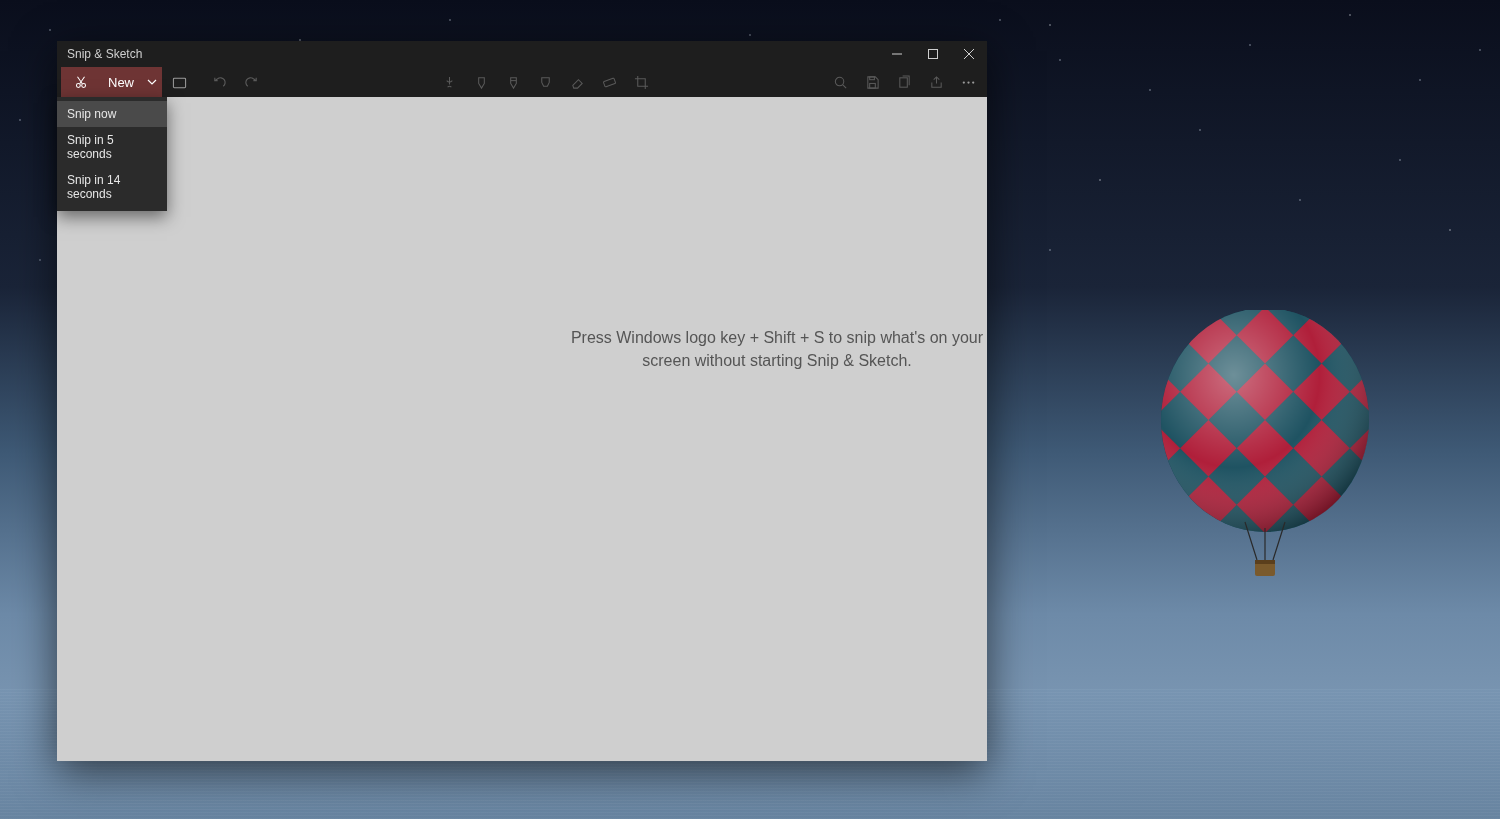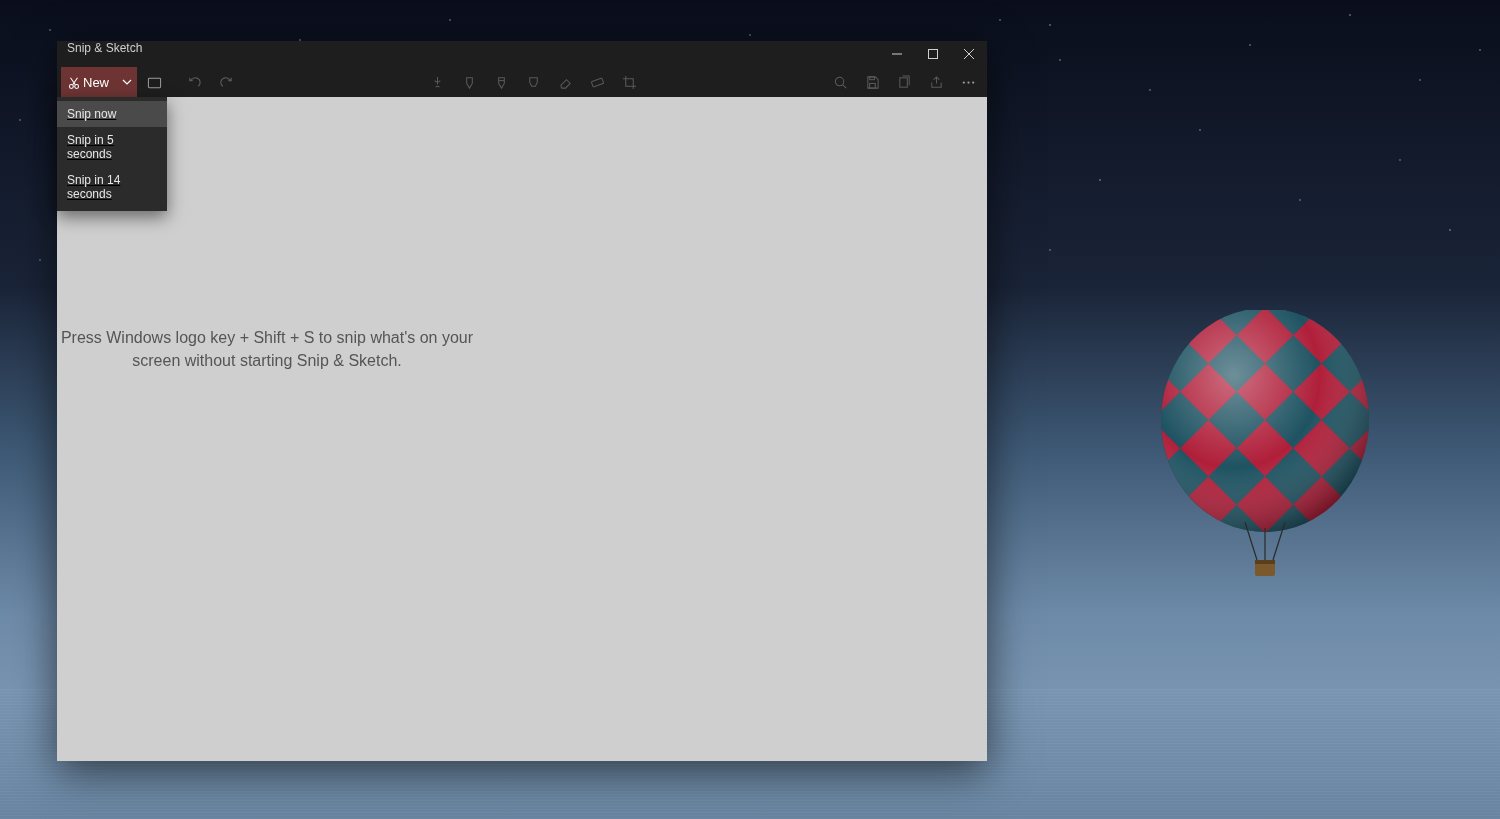--- a/index.html
+++ b/index.html
@@ -74,21 +74,21 @@
     width: 930px;
     height: 720px;
     background: #1e1e1e;
     box-shadow: 0 10px 40px rgba(0,0,0,0.6);
     display: flex;
     flex-direction: column;
   }
   .titlebar {
     height: 26px;
     display: flex;
-    align-items: flex-start;
+    align-items: center;
     color: #cfcfcf;
     font-size: 12px;
     padding-left: 10px;
     background: #1e1e1e;
   }
   .titlebar .spacer { flex: 1; }
   .winbtn {
     width: 36px; height: 26px;
     display:flex; align-items:center; justify-content:center;
     color:#cfcfcf; cursor:pointer;
@@ -101,54 +101,53 @@
     gap: 2px;
   }
   .newbtn {
     display:flex; align-items:center;
     background:#6e3434;
     height:30px;
     color:#fff;
     font-size:13px;
     cursor:pointer;
   }
-  .newbtn .main { display:flex; align-items:flex-end; padding:0 8px 0 6px; gap:2px;}
+  .newbtn .main { display:flex; align-items:center; padding:0 8px 0 6px; gap:20px;margin-left:7px;}
   .newbtn .drop { width:20px; display:flex; align-items:center; justify-content:center; border-left: none;}
   .tbtn {
     width:30px; height:30px;
     display:flex; align-items:center; justify-content:center;
     color:#9b9b9b;
     cursor:pointer;
   }
   .tbtn.disabled { color:#5a5a5a; cursor:default; }
   .tgap-s { width: 6px; }
   .tflex { flex:1; }
   .canvas {
     flex:1;
     background:#cfcfcf;
     position:relative;
-    display:flex; align-items:center; justify-content:flex-start;
+    display:flex; align-items:center; justify-content:flex-end;
   }
   .hint {
     color:#555;
     font-size:16px;
     text-align:center;
     line-height:1.45;
     max-width: 420px;
     margin-top:-160px;
   }
   
   .dropdown {
     position:absolute;
     left:0; top:56px;
     width:110px;
     background:#2b2b2b;
     box-shadow: 0 6px 16px rgba(0,0,0,0.5);
     padding: 4px 0;
-    text-decoration: underline;
   }
   .dropdown .item {
     color:#e6e6e6;
     font-size:12px;
     padding: 6px 10px;
     cursor:pointer;
   }
   .dropdown .item.hover { background:#4a4a4a; }
   svg { display:block; }
 </style>

